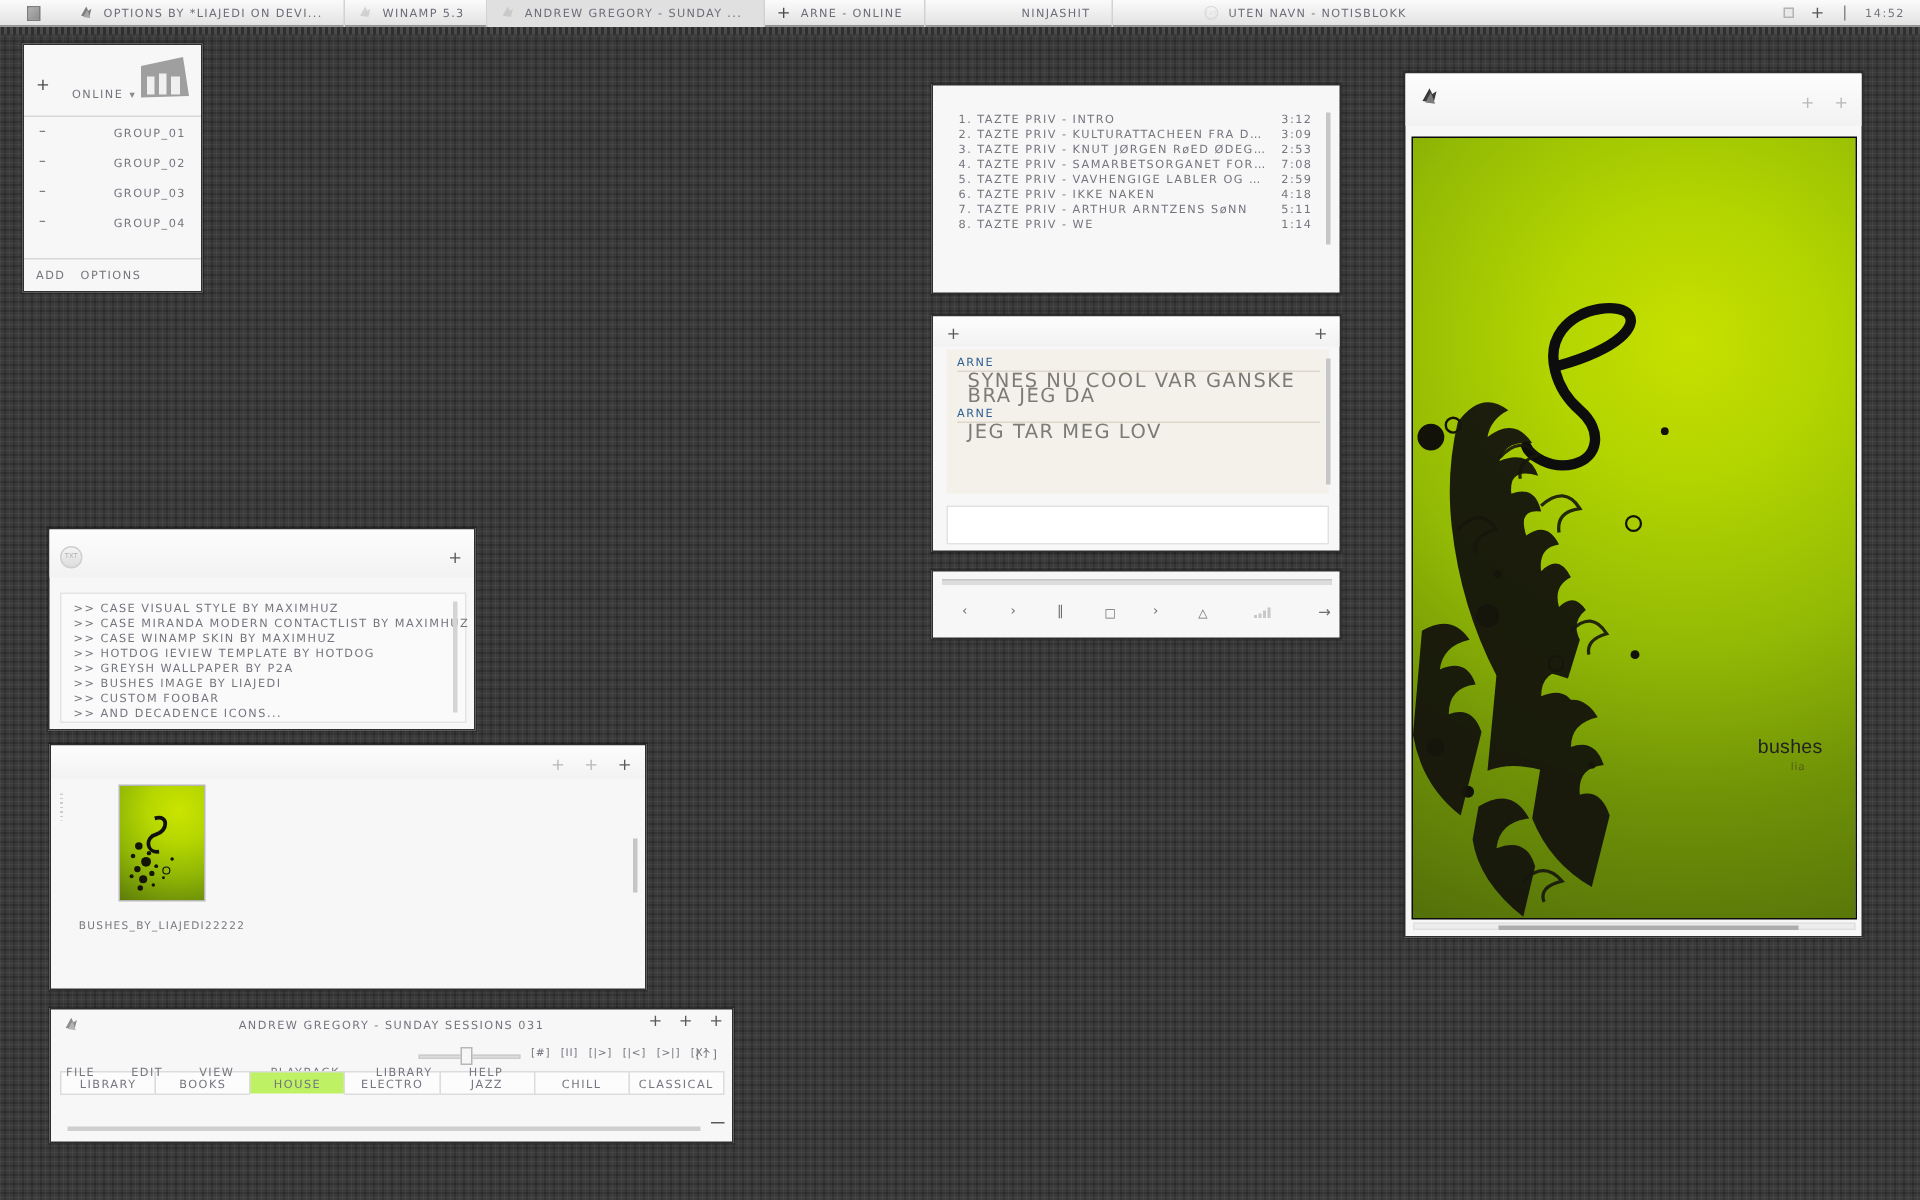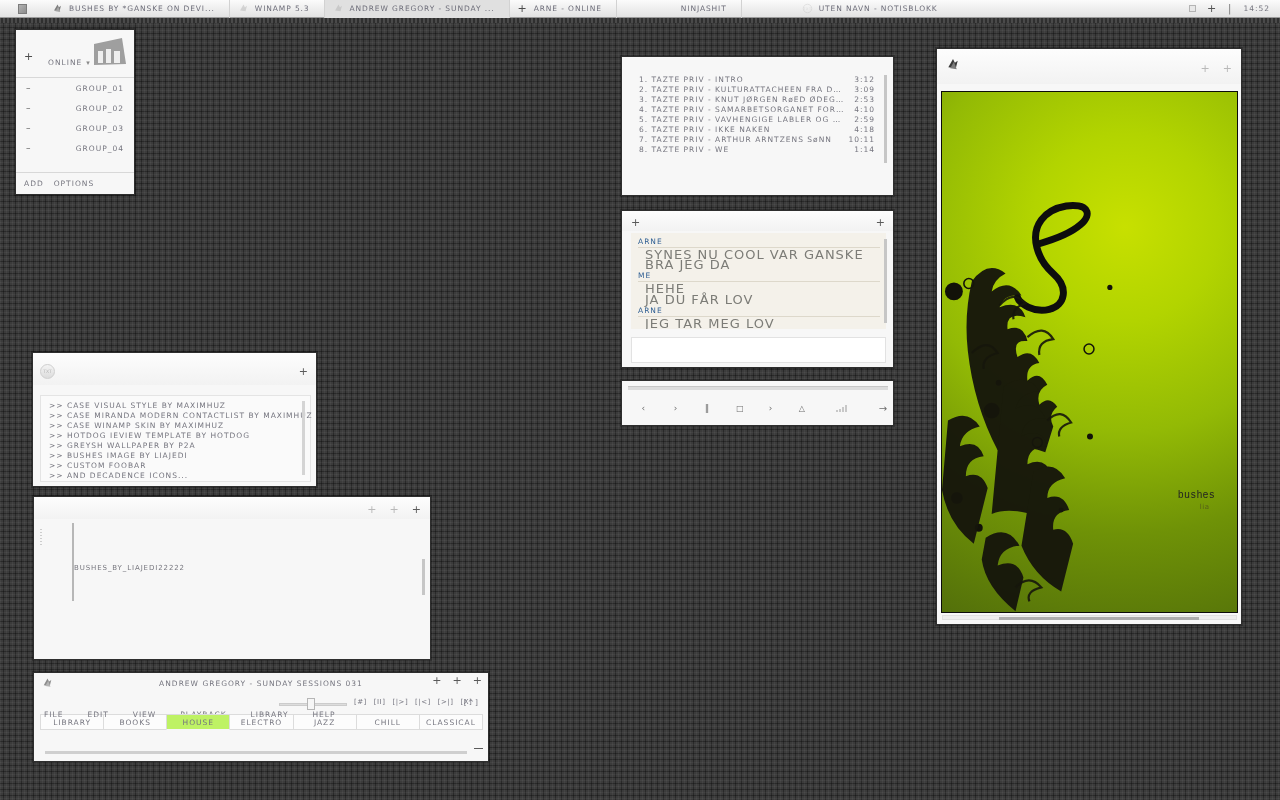--- a/index.html
+++ b/index.html
@@ -197,21 +197,21 @@
   }
   .np-line { height: 10px; line-height: 10px; white-space: nowrap; }
 
   
   #gallery { left: 33px; top: 496px; width: 398px; height: 164px; }
   #gal-head { height: 22px; justify-content: flex-end; gap: 13px; padding: 3px 9px 0 0; }
   #gal-strip {
     position: absolute; left: 0; top: 26px; width: 398px; height: 130px;
     display: flex; align-items: flex-start; padding-left: 38px; gap: 54px;
   }
-  .gal-cell { width: 72px; display: flex; flex-direction: row; align-items: center; }
+  .gal-cell { width: 72px; display: flex; flex-direction: column; align-items: center; }
   .gal-thumb { width: 58px; height: 78px; border: 1px solid #b7b7b7; overflow: hidden; position: relative; }
   .gal-cell.wide .gal-thumb { width: 78px; }
   .gal-cap {
     margin-top: 12px; font-size: 7px; letter-spacing: .9px; color: #77777f;
     white-space: nowrap;
   }
   #gal-dots {
     position: absolute; left: 6px; top: 32px; width: 2px; height: 18px;
     background: repeating-linear-gradient(#cdcdcd 0 1px, transparent 1px 3px);
   }
@@ -272,21 +272,21 @@
   #vw-head { height: 35px; justify-content: flex-end; gap: 13px; padding: 3px 9px 0 0; position: relative; }
   #vw-head .vw-ico { position: absolute; left: 8px; top: 8px; width: 16px; height: 15px; }
   #vw-canvas {
     position: absolute; left: 4px; top: 42px; width: 297px; height: 522px;
     border: 1px solid #0b0b0b; overflow: hidden;
     background:
       radial-gradient(circle at 62% 26%, #c7e000 0%, #b2d400 22%, #93ba05 48%, #6f9207 72%, #53700a 100%);
   }
   #vw-canvas .wm { position: absolute; right: 22px; top: 398px; text-align: left; }
   #vw-canvas .wm-main {
-    font-family: Liberation Mono, monospace; font-size: 10px; color: #222;
+    font-family: Liberation Sans, sans-serif; font-size: 13px; color: #222;
     letter-spacing: .2px;
   }
   #vw-canvas .wm-sub {
     font-family: "DejaVu Sans", sans-serif; font-size: 7px; color: #4a4a20;
     letter-spacing: .5px; margin-top: 2px; margin-left: 22px; opacity: .75;
   }
   #vw-scroll {
     position: absolute; left: 5px; bottom: 4px; width: 295px; height: 5px;
     background: #ededed; border: 1px solid #e0e0e0;
   }
@@ -300,21 +300,21 @@
 <div id="taskbar">
   <div class="tb-startbox">
     <div class="sq"></div>
   </div>
 
   <div class="tb-item">
     <svg class="ico" viewBox="0 0 16 16">
       <path d="M3 11 L8 2 L10 6 L13 4 L11 12 Z" fill="#6a6a6a"></path>
       <path d="M5 12 L9 5 L12 13 Z" fill="#9a9a9a"></path>
     </svg>
-    <span>BUSHES BY *GANSKE ON DEVI...</span>
+    <span>OPTIONS BY *LIAJEDI ON DEVI...</span>
   </div>
 
   <div class="tb-item">
     <svg class="ico dim" viewBox="0 0 16 16">
       <path d="M3 11 L8 2 L10 6 L13 4 L11 12 Z" fill="#a8a8a8"></path>
     </svg>
     <span>WINAMP 5.3</span>
   </div>
 
   <div class="tb-item active">
@@ -403,61 +403,56 @@
       <span class="pix dur">3:09</span>
     </div>
     <div class="pl-row">
       <span class="pix ttl"><span>3.</span>
       <span>TAZTE PRIV - KNUT JØRGEN RøED ØDEGAARD</span></span>
       <span class="pix dur">2:53</span>
     </div>
     <div class="pl-row">
       <span class="pix ttl"><span>4.</span>
       <span>TAZTE PRIV - SAMARBETSORGANET FOR INVANDRAR...</span></span>
-      <span class="pix dur">4:10</span>
+      <span class="pix dur">7:08</span>
     </div>
     <div class="pl-row">
       <span class="pix ttl"><span>5.</span>
       <span>TAZTE PRIV - VAVHENGIGE LABLER OG PLATESELSK...</span></span>
       <span class="pix dur">2:59</span>
     </div>
     <div class="pl-row">
       <span class="pix ttl"><span>6.</span>
       <span>TAZTE PRIV - IKKE NAKEN</span></span>
       <span class="pix dur">4:18</span>
     </div>
     <div class="pl-row">
       <span class="pix ttl"><span>7.</span>
       <span>TAZTE PRIV - ARTHUR ARNTZENS SøNN</span></span>
-      <span class="pix dur">10:11</span>
+      <span class="pix dur">5:11</span>
     </div>
     <div class="pl-row">
       <span class="pix ttl"><span>8.</span>
       <span>TAZTE PRIV - WE</span></span>
       <span class="pix dur">1:14</span>
     </div>
   </div>
   <div class="vscroll" style="right:6px; top:18px; height:88px;"></div>
 </div>
 
 <div class="win" id="chat">
   <div class="win-head" id="chat-head">
     <span class="ctl-plus">+</span>
     <span class="ctl-plus">+</span>
   </div>
 
   <div id="chat-log">
     <div>
       <div class="chat-nick">ARNE</div>
       <div class="chat-msg">SYNES NU COOL VAR GANSKE BRA JEG DA</div>
-    </div>
-    <div>
-      <div class="chat-nick">ME</div>
-      <div class="chat-msg">HEHE</div>
-      <div class="chat-msg">JA DU FÅR LOV</div>
     </div>
     <div>
       <div class="chat-nick">ARNE</div>
       <div class="chat-msg">JEG TAR MEG LOV</div>
     </div>
   </div>
   <div class="vscroll" style="right:6px; top:28px; height:84px;"></div>
 
   <div id="chat-input"></div>
 </div>

